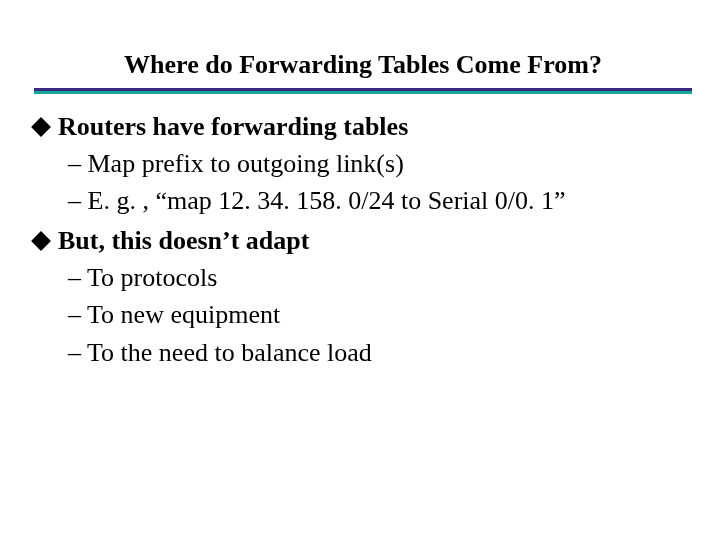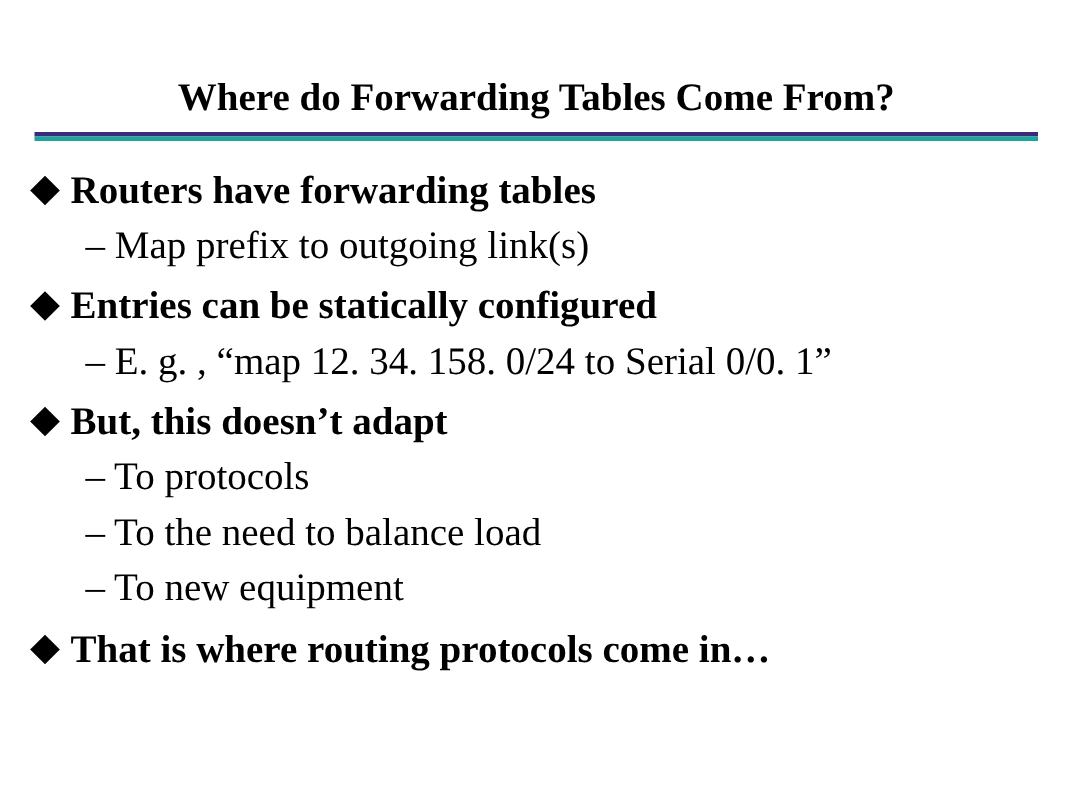--- a/index.html
+++ b/index.html
@@ -10,21 +10,21 @@
     background: #fff;
     font-family: "Times New Roman", Times, serif;
     color: #000;
     overflow: hidden;
   }
   .slide {
     position: relative;
     width: 720px;
     height: 540px;
     box-sizing: border-box;
-    padding: 20px 28px 20px 23px;
+    padding: 20px 28px 20px 34px;
   }
   .title {
     text-align: center;
     font-weight: bold;
     font-size: 26px;
     margin-top: 30px;
     margin-bottom: 8px;
   }
   .rule {
     position: relative;
@@ -83,32 +83,24 @@
     <div class="bar-purple"></div>
     <div class="bar-teal"></div>
   </div>
 
   <div class="lvl1">
     <div class="diamond"></div>
     <div class="lvl1-text">Routers have forwarding tables</div>
   </div>
   <div class="lvl2">– Map prefix to outgoing link(s)</div>
 
-  <div class="lvl1">
-    <div class="diamond"></div>
-    <div class="lvl1-text">Entries can be statically configured</div>
-  </div>
   <div class="lvl2">– E. g. , “map 12. 34. 158. 0/24 to Serial 0/0. 1”</div>
 
   <div class="lvl1">
     <div class="diamond"></div>
     <div class="lvl1-text">But, this doesn’t adapt</div>
   </div>
   <div class="lvl2">– To protocols</div>
+  <div class="lvl2">– To new equipment</div>
   <div class="lvl2">– To the need to balance load</div>
-  <div class="lvl2">– To new equipment</div>
 
-  <div class="lvl1">
-    <div class="diamond"></div>
-    <div class="lvl1-text">That is where routing protocols come in…</div>
-  </div>
 
 </div>
 
 </body></html>

